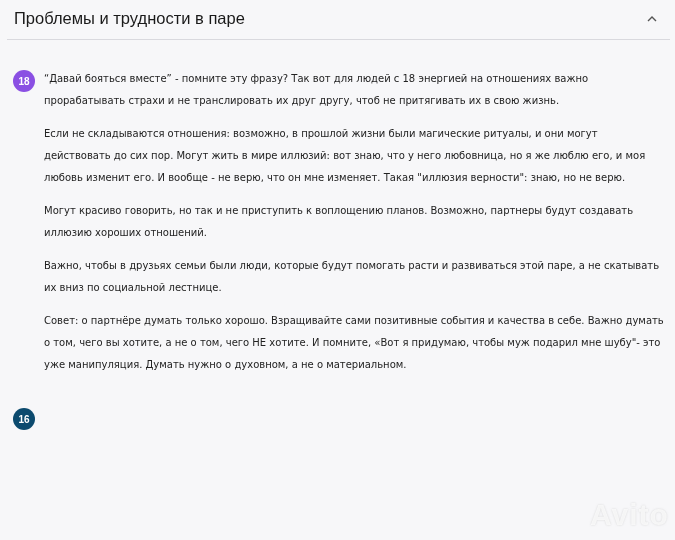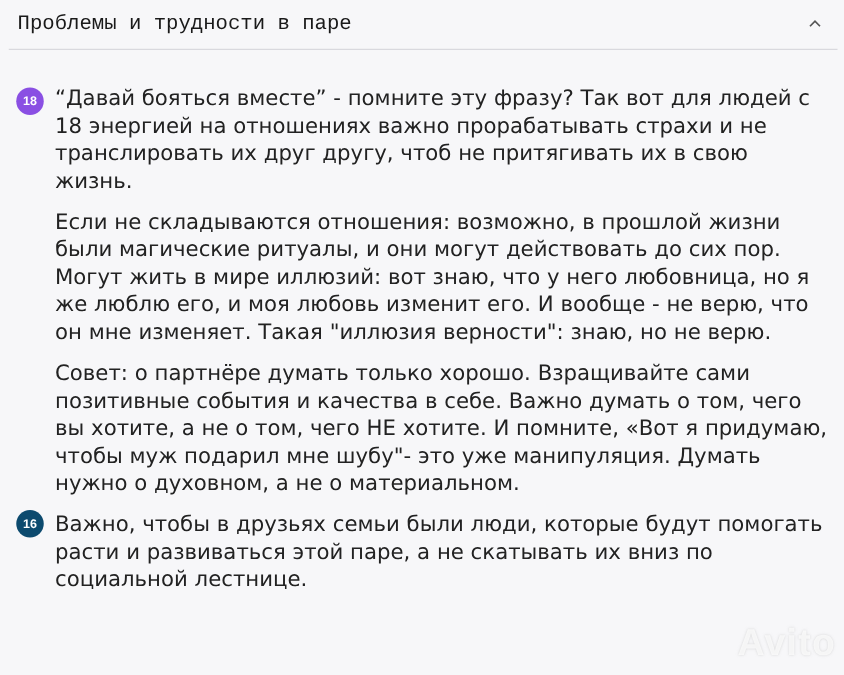--- a/index.html
+++ b/index.html
@@ -9,34 +9,34 @@
     font-family: "DejaVu Sans", sans-serif;
     color: #1f1f1f;
     position: relative;
   }
   .header {
     position: absolute; left: 0; top: 0; width: 675px; height: 40px;
     background: #f7f7f9;
   }
   .header-title {
     position: absolute; left: 14px; top: 9px;
-    font-family: Liberation Mono, monospace;
+    font-family: Liberation Sans, sans-serif;
     font-size: 16.5px; color: #1a1a1a;
   }
   .chevron {
     position: absolute; right: 16px; top: 12px; width: 14px; height: 14px;
     cursor: pointer;
   }
   .divider {
     position: absolute; left: 7px; top: 39px; width: 663px; height: 1px;
     background: #d9d9de;
   }
   .content {
     position: absolute; left: 44px; top: 68px; width: 620px;
-    font-size: 17px; line-height: 22px; color: #222;
+    font-size: 10px; line-height: 22px; color: #222;
   }
   .content p { margin: 0 0 11px 0; }
   .badge {
     position: absolute; left: 13px; width: 22px; height: 22px; border-radius: 50%;
     color: #fff; font-size: 10px; font-weight: bold;
     display: flex; align-items: center; justify-content: center;
     font-family: "Liberation Sans", sans-serif;
   }
   .watermark {
     position: absolute; left: 590px; top: 498px;
@@ -56,18 +56,19 @@
   </svg>
 </div>
 <div class="divider"></div>
 
 <div class="badge" style="top:70px;background:#8a4fe3;">18</div>
 <div class="badge" style="top:408px;background:#0c4a6e;">16</div>
 
 <div class="content">
   <p>“Давай бояться вместе” - помните эту фразу? Так вот для людей с 18 энергией на отношениях важно прорабатывать страхи и не транслировать их друг другу, чтоб не притягивать их в свою жизнь.</p>
   <p>Если не складываются отношения: возможно, в прошлой жизни были магические ритуалы, и они могут действовать до сих пор. Могут жить в мире иллюзий: вот знаю, что у него любовница, но я же люблю его, и моя любовь изменит его. И вообще - не верю, что он мне изменяет. Такая "иллюзия верности": знаю, но не верю.</p>
+  <p>Могут красиво говорить, но так и не приступить к воплощению планов. Возможно, партнеры будут создавать иллюзию хороших отношений.</p>
+  <p>Важно, чтобы в друзьях семьи были люди, которые будут помогать расти и развиваться этой паре, а не скатывать их вниз по социальной лестнице.</p>
   <p>Совет: о партнёре думать только хорошо. Взращивайте сами позитивные события и качества в себе. Важно думать о том, чего вы хотите, а не о том, чего НЕ хотите. И помните, «Вот я придумаю, чтобы муж подарил мне шубу"- это уже манипуляция. Думать нужно о духовном, а не о материальном.</p>
-  <p>Важно, чтобы в друзьях семьи были люди, которые будут помогать расти и развиваться этой паре, а не скатывать их вниз по социальной лестнице.</p>
 
 </div>
 
 <div class="watermark">Avito</div>
 
 </body></html>

